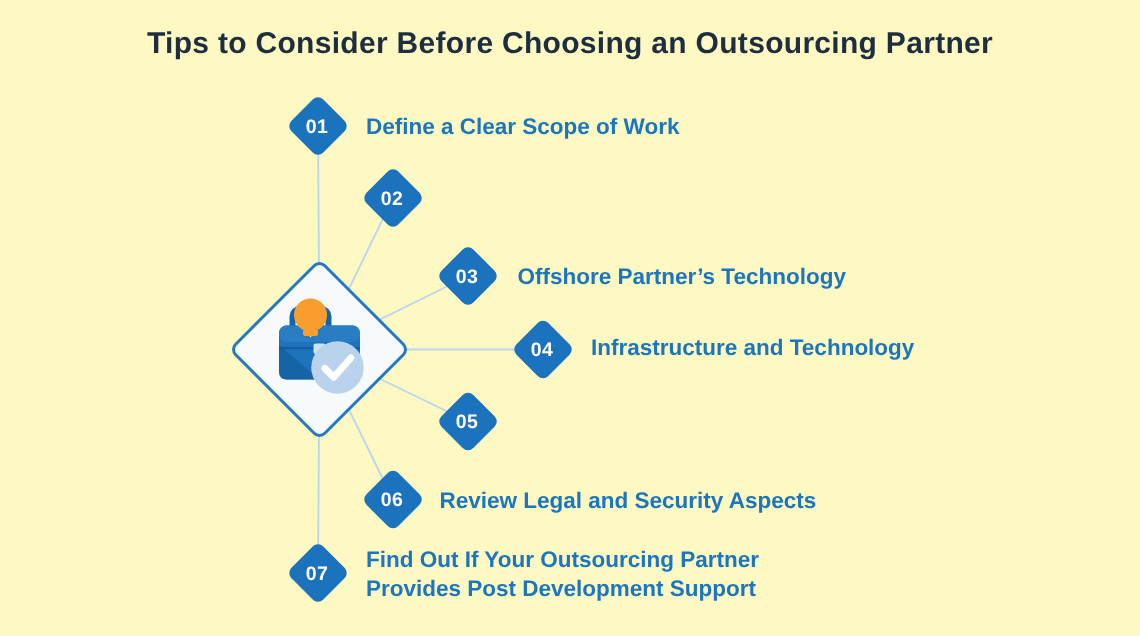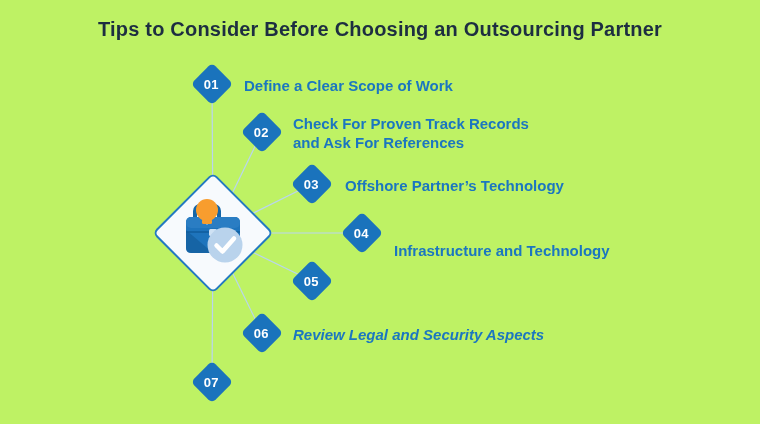--- a/index.html
+++ b/index.html
@@ -1,20 +1,20 @@
 <!DOCTYPE html>
 <html><head>
 <meta charset="utf-8">
 <style>
   html,body{margin:0;padding:0;}
   body{font-family:"Liberation Sans","DejaVu Sans",sans-serif;}
   .canvas{
     position:relative;
     width:760px;height:424px;
-    background:#bef264;
+    background:#fef9c3;
     overflow:hidden;
   }
   .title{
     position:absolute;
     top:18px;left:0;right:0;
     text-align:center;
     font-size:20px;
     font-weight:700;
     letter-spacing:.2px;
     color:#1d2e41;
@@ -110,39 +110,39 @@
   </svg>
 
   <div class="item-diamond" style="left:197px;top:69px;">
     <span class="item-number">01</span>
   </div>
   <div class="item-label" style="left:244px;top:85px;">Define a Clear Scope of Work</div>
 
   <div class="item-diamond" style="left:247px;top:117px;">
     <span class="item-number">02</span>
   </div>
-  <div class="item-label" style="left:293px;top:133px;">Check For Proven Track Records
-and Ask For References</div>
 
   <div class="item-diamond" style="left:297px;top:169px;">
     <span class="item-number">03</span>
   </div>
   <div class="item-label" style="left:345px;top:185px;">Offshore Partner’s Technology</div>
 
   <div class="item-diamond" style="left:347px;top:218px;">
     <span class="item-number">04</span>
   </div>
-  <div class="item-label" style="left:394px;top:250px;">Infrastructure and Technology</div>
+  <div class="item-label" style="left:394px;top:232px;">Infrastructure and Technology</div>
 
   <div class="item-diamond" style="left:297px;top:266px;">
     <span class="item-number">05</span>
   </div>
 
   <div class="item-diamond" style="left:247px;top:318px;">
     <span class="item-number">06</span>
   </div>
-  <div class="item-label" style="left:293px;top:334px;font-style:italic;">Review Legal and Security Aspects</div>
+  <div class="item-label" style="left:293px;top:334px;">Review Legal and Security Aspects</div>
 
   <div class="item-diamond" style="left:197px;top:367px;">
     <span class="item-number">07</span>
   </div>
+  <div class="item-label" style="left:244px;top:383px;">Find Out If Your Outsourcing Partner
+Provides Post Development Support</div>
 
 </div>
 
 </body></html>

